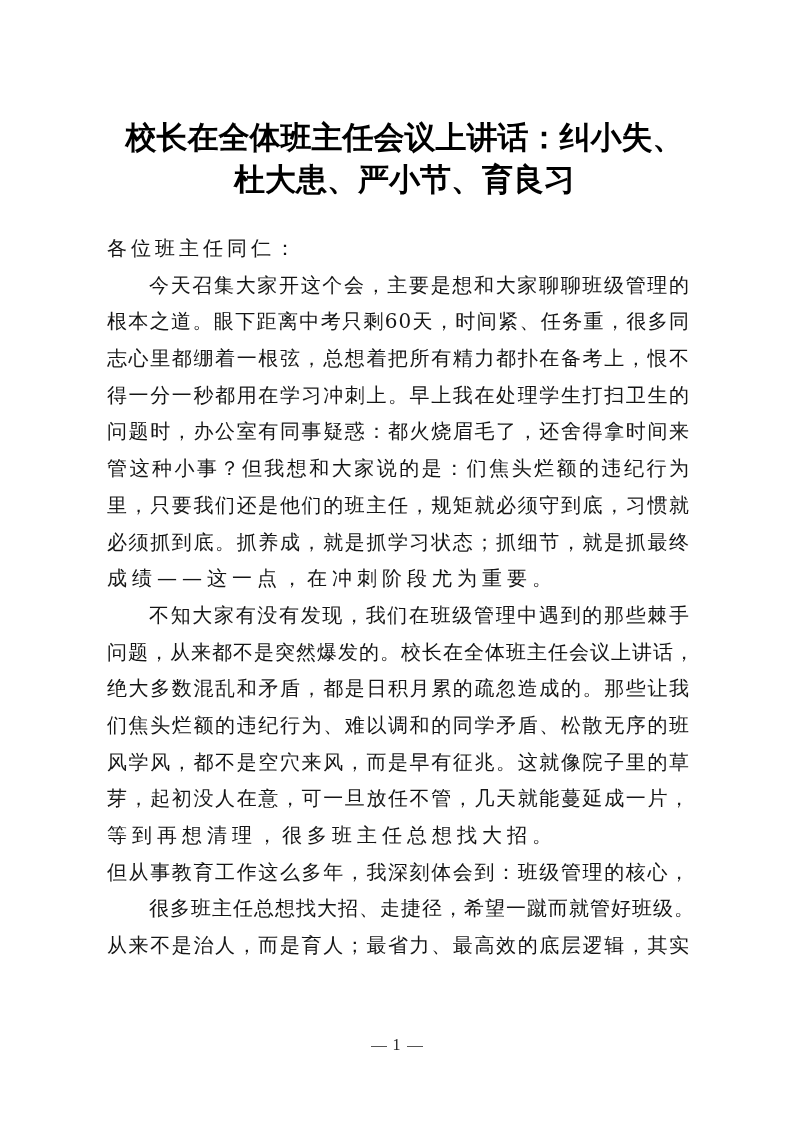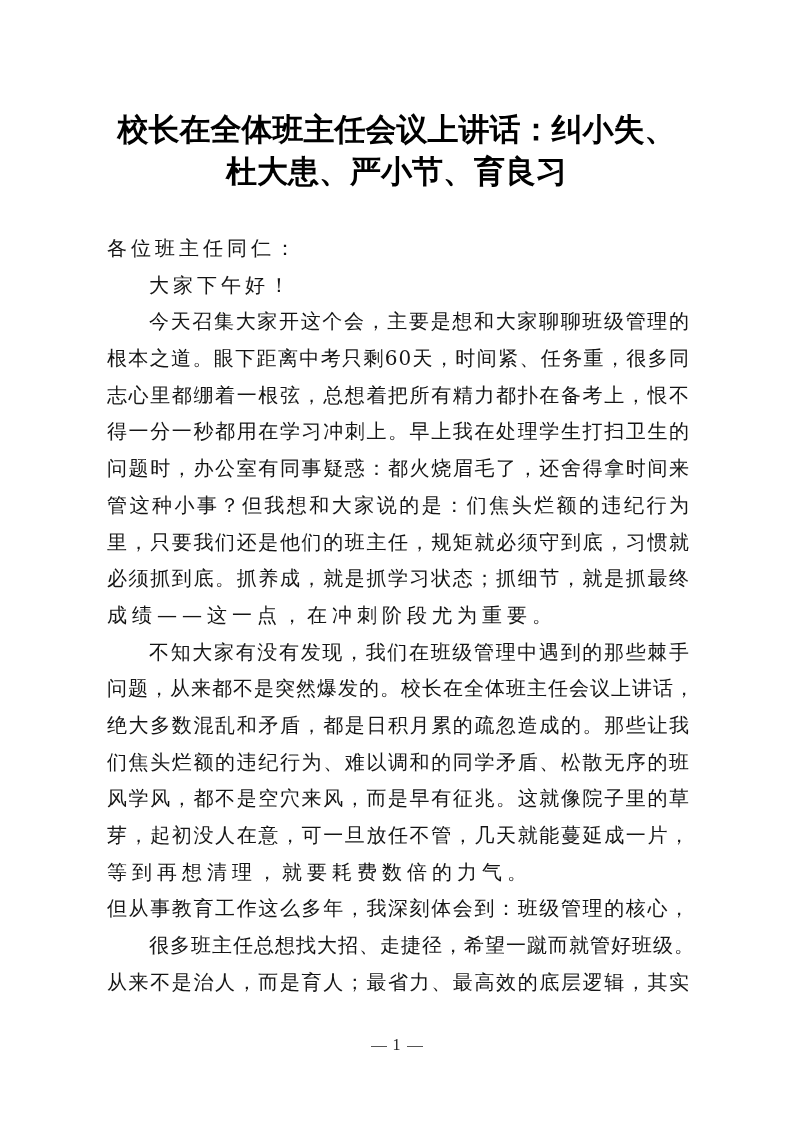--- a/index.html
+++ b/index.html
@@ -26,21 +26,21 @@
       left: 60px;
       width: 673px;
       top: 108px;
       text-align: center;
       font-family: "DejaVu Sans", sans-serif;
       font-weight: bold;
       font-size: 31px;
       line-height: 42px;
       letter-spacing: 0px;
       color: #000000;
-      margin: 0;
+      margin: 8px;
     }
     .title .tline { display: block; white-space: nowrap; }
     .body {
       position: absolute;
       left: 107px;
       top: 230px;
       width: 583px;
       font-family: "DejaVu Serif", serif;
       font-size: 20px;
       line-height: 36.7px;
@@ -84,38 +84,37 @@
 
 <div class="page">
 
   <h1 class="title">
     <span class="tline">校长在全体班主任会议上讲话：纠小失、</span>
     <span class="tline">杜大患、严小节、育良习</span>
   </h1>
 
   <div class="body">
     <span class="line last" style="letter-spacing:4px">各位班主任同仁：</span>
-    <span class="line last indent" style="letter-spacing:4px">大家下午好！</span>
     <div id="para-lines">
         <span class="line indent">今天召集大家开这个会，主要是想和大家聊聊班级管理的</span>
         <span class="line">根本之道。眼下距离中考只剩60天，时间紧、任务重，很多同</span>
         <span class="line">志心里都绷着一根弦，总想着把所有精力都扑在备考上，恨不</span>
         <span class="line">得一分一秒都用在学习冲刺上。早上我在处理学生打扫卫生的</span>
         <span class="line">问题时，办公室有同事疑惑：都火烧眉毛了，还舍得拿时间来</span>
         <span class="line">管这种小事？但我想和大家说的是：们焦头烂额的违纪行为</span>
         <span class="line">里，只要我们还是他们的班主任，规矩就必须守到底，习惯就</span>
         <span class="line">必须抓到底。抓养成，就是抓学习状态；抓细节，就是抓最终</span>
         <span class="line last">成绩——这一点，在冲刺阶段尤为重要。</span>
         <span class="line indent">不知大家有没有发现，我们在班级管理中遇到的那些棘手</span>
         <span class="line">问题，从来都不是突然爆发的。校长在全体班主任会议上讲话，</span>
         <span class="line">绝大多数混乱和矛盾，都是日积月累的疏忽造成的。那些让我</span>
         <span class="line">们焦头烂额的违纪行为、难以调和的同学矛盾、松散无序的班</span>
         <span class="line">风学风，都不是空穴来风，而是早有征兆。这就像院子里的草</span>
         <span class="line">芽，起初没人在意，可一旦放任不管，几天就能蔓延成一片，</span>
-        <span class="line last">等到再想清理，就要耗费数倍的力气。</span>
+        <span class="line last">等到再想清理，很多班主任总想找大招。</span>
         <span class="line">但从事教育工作这么多年，我深刻体会到：班级管理的核心，</span>
         <span class="line indent">很多班主任总想找大招、走捷径，希望一蹴而就管好班级。</span>
         <span class="line">从来不是治人，而是育人；最省力、最高效的底层逻辑，其实</span>
       </div>
   </div>
 
   <div class="footer">
     <span class="dash"></span><span>1</span><span class="dash"></span>
   </div>
 

